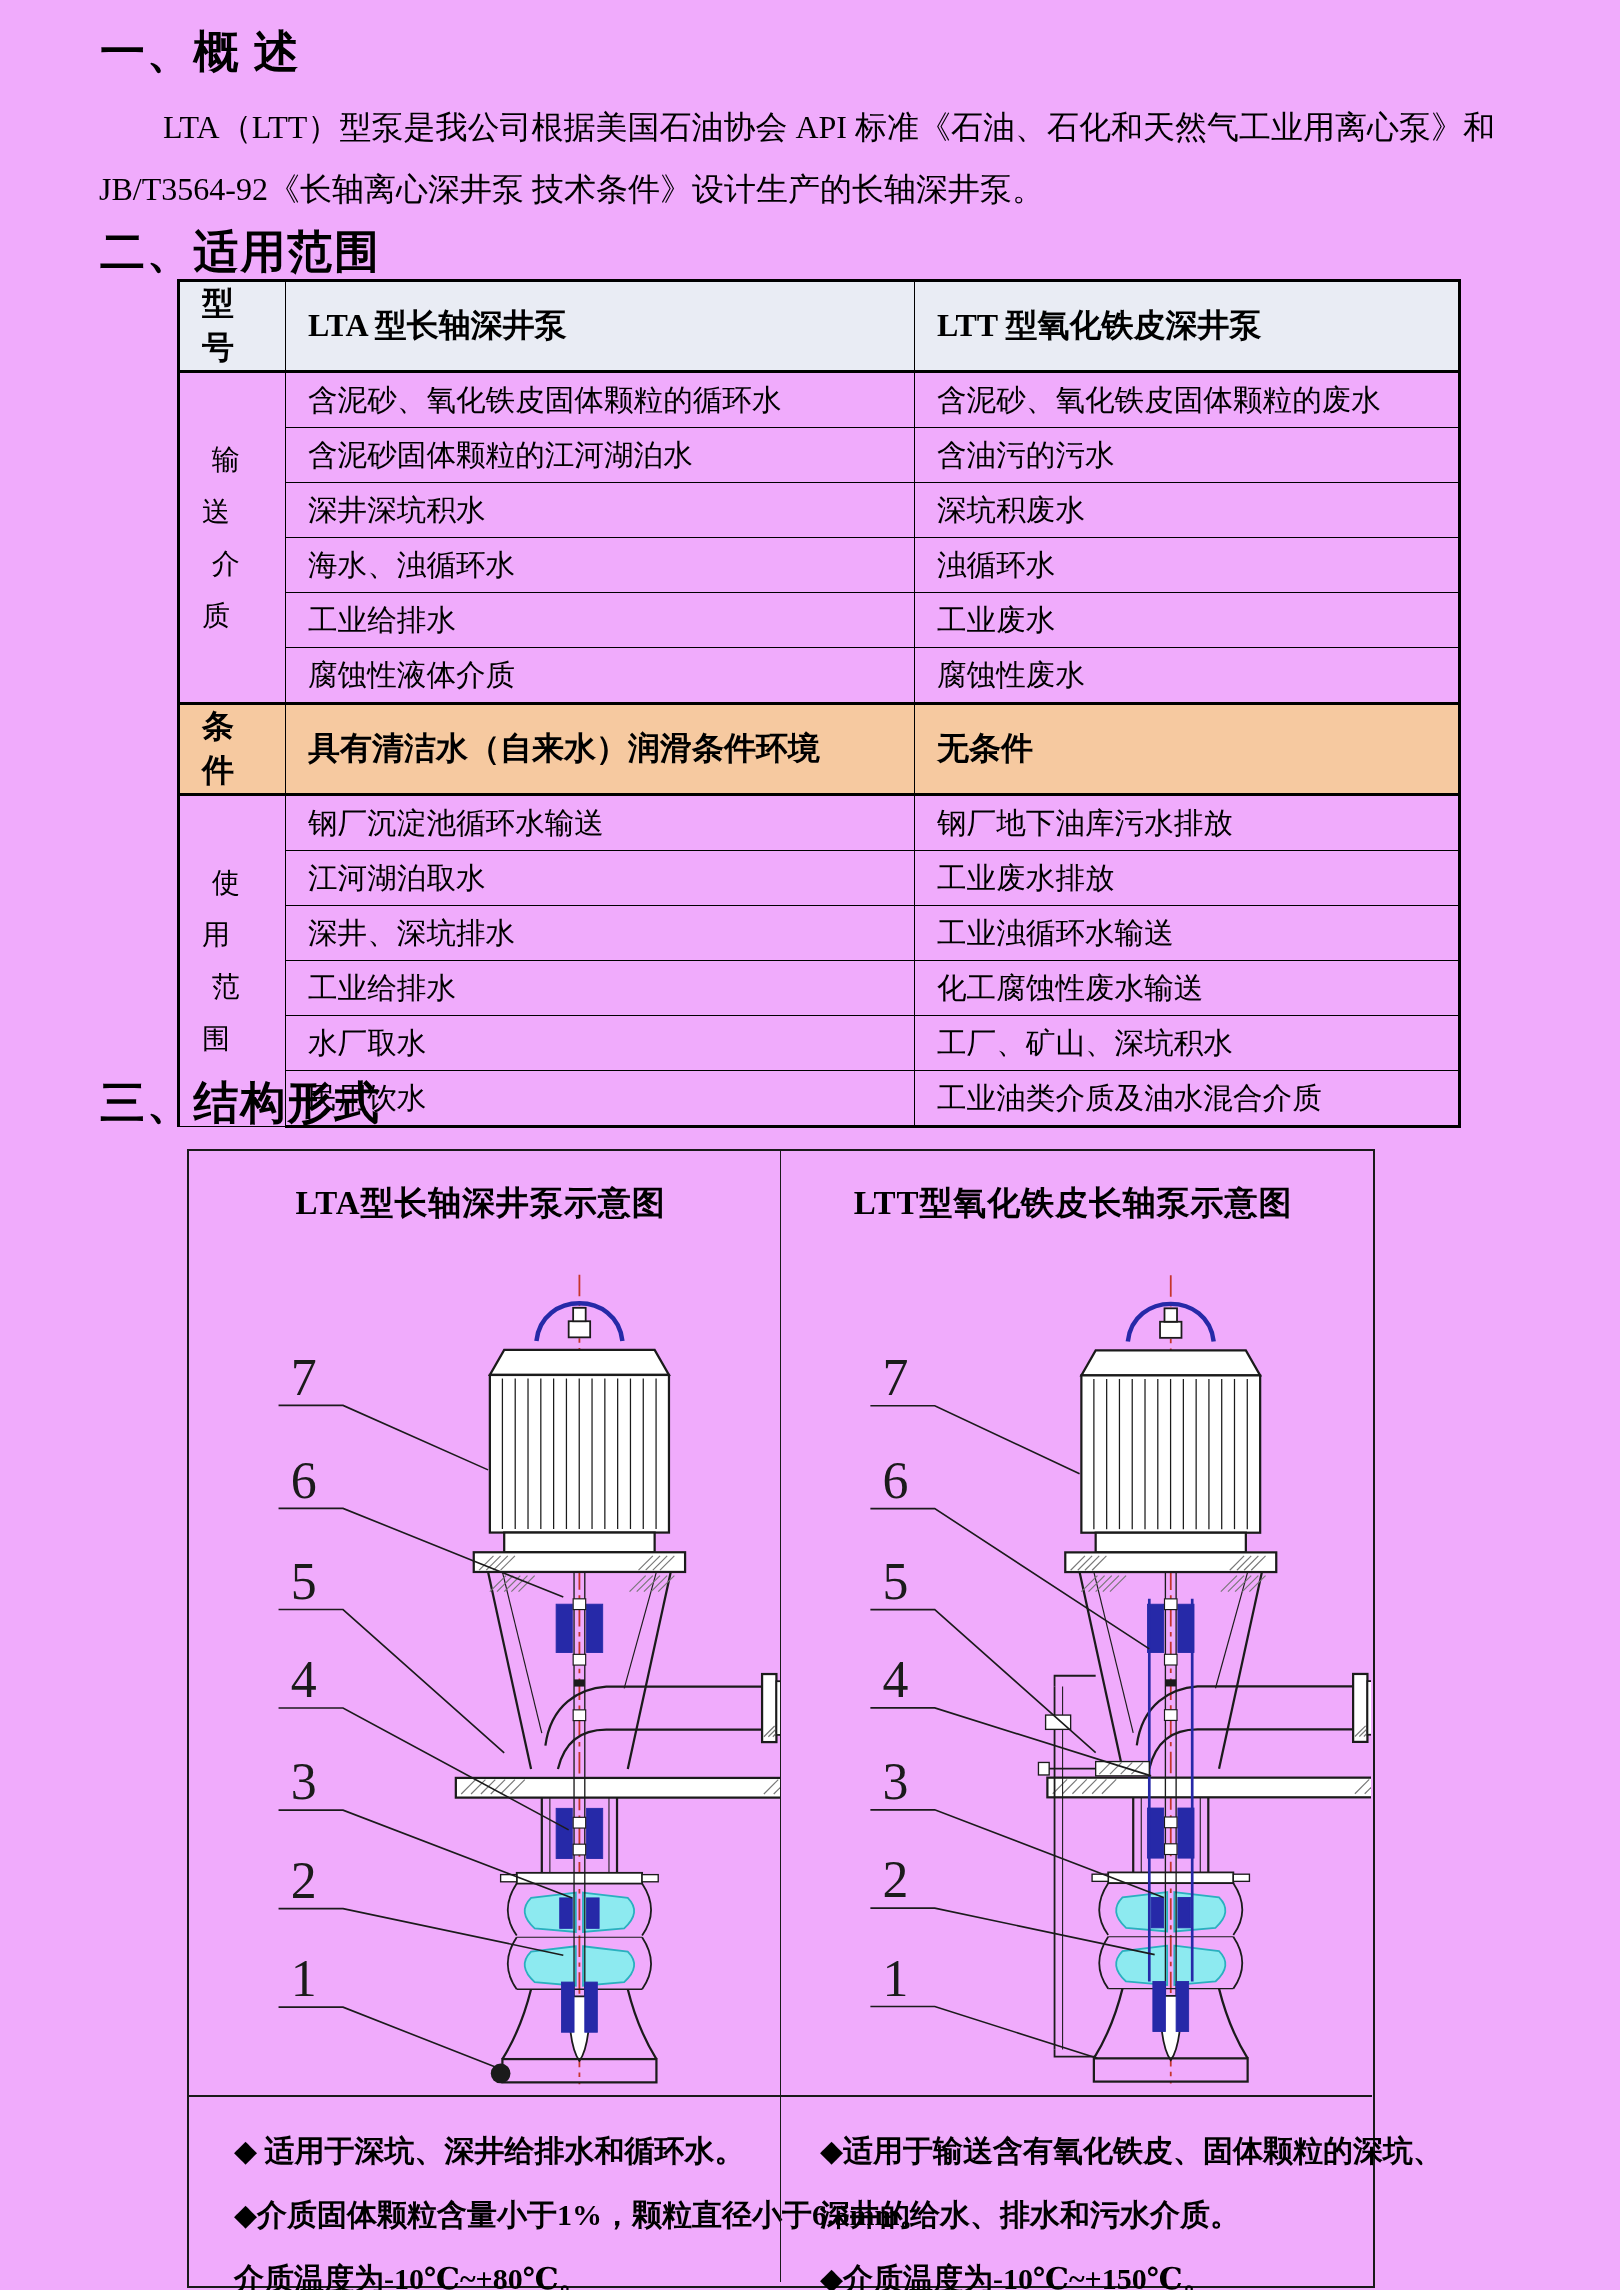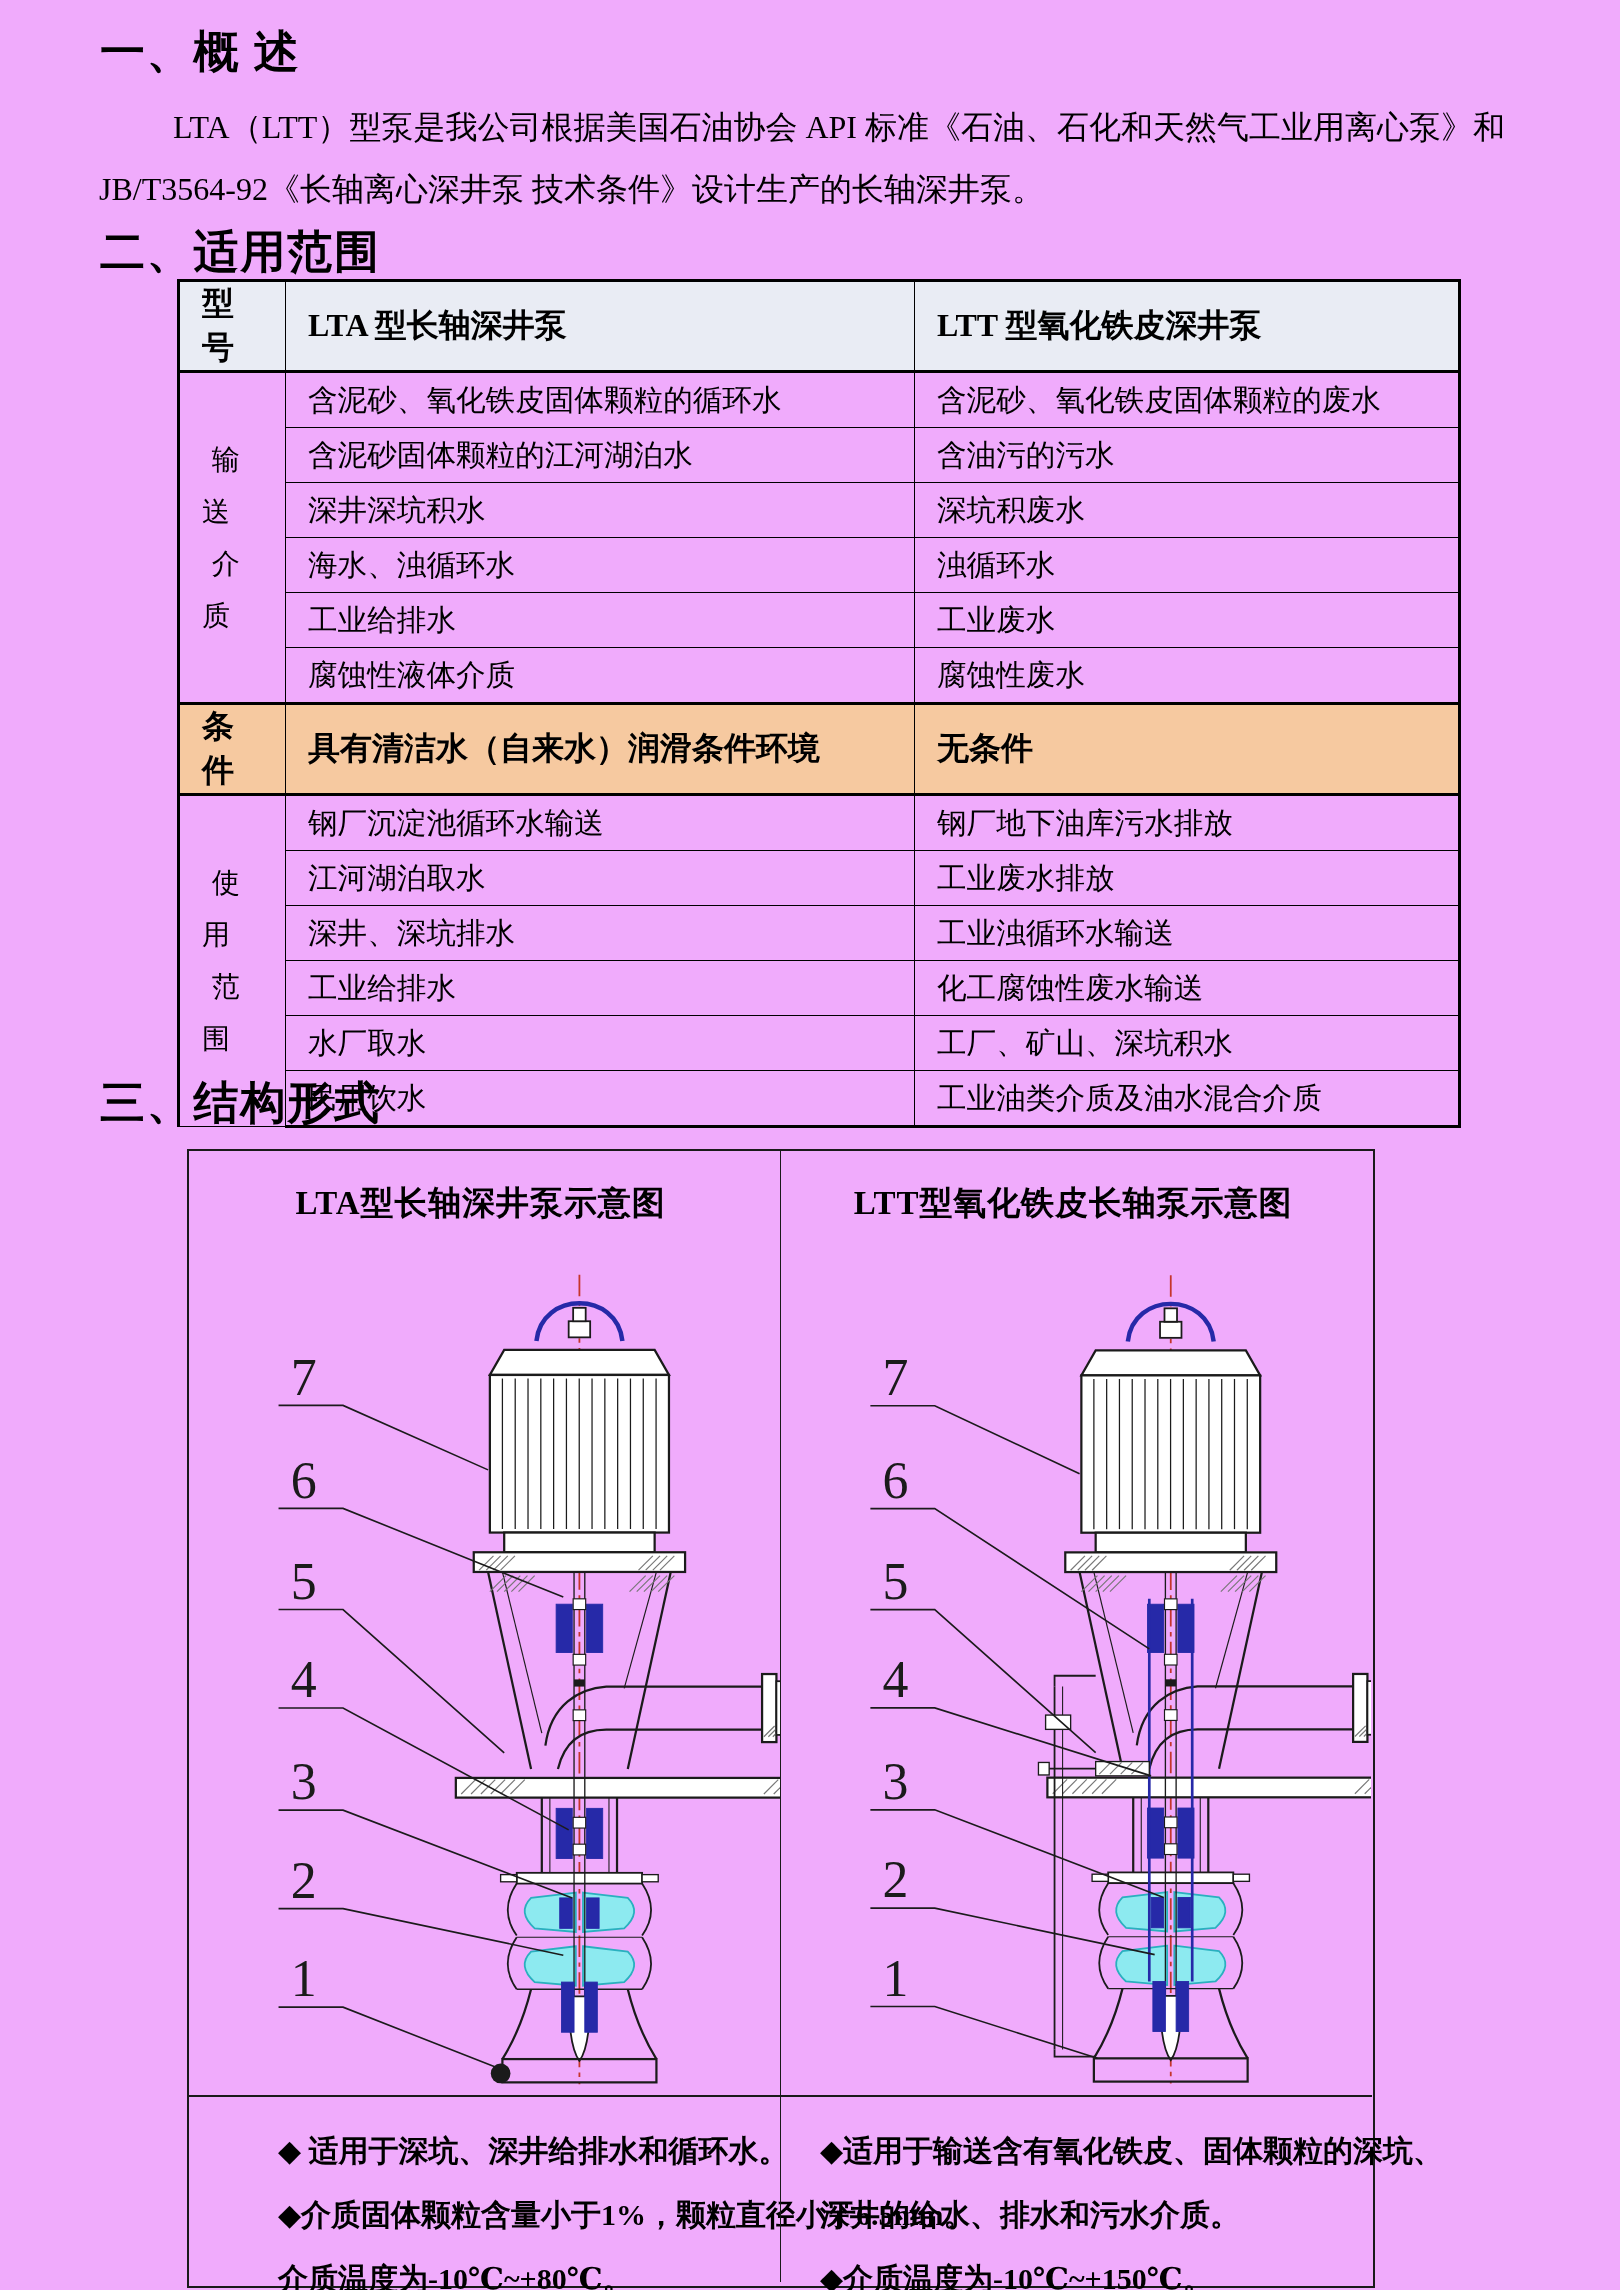--- a/index.html
+++ b/index.html
@@ -36,21 +36,21 @@
   .caption div{position:relative;line-height:64px;padding-right:7.2px;white-space:nowrap;}
   .caption.left div{padding-left:45px;}
   .caption.right div{padding-left:39px;}
 </style>
 </head>
 <body>
 
 <div class="page">
 
   <div class="abs h1" style="left:100px;top:21.5px;">一、概 述</div>
-  <div class="abs para" style="left:163px;top:106px;margin-left:10px;">LTA（LTT）型泵是我公司根据美国石油协会 API 标准《石油、石化和天然气工业用离心泵》和</div>
+  <div class="abs para" style="left:163px;top:106px;">LTA（LTT）型泵是我公司根据美国石油协会 API 标准《石油、石化和天然气工业用离心泵》和</div>
   <div class="abs para" style="left:99px;top:168px;">JB/T3564-92《长轴离心深井泵 技术条件》设计生产的长轴深井泵。</div>
 
   <div class="abs h1" style="left:100px;top:222px;">二、适用范围</div>
 
   <table class="scope-table">
     <colgroup>
         <col style="width:107px">
         <col style="width:629px">
         <col style="width:545px">
       </colgroup>
@@ -380,21 +380,21 @@
               <text x="128" y="724" fill="#1b1b1b" font-size="58" text-anchor="middle" font-family="&quot;Liberation Serif&quot;,&quot;DejaVu Serif&quot;,serif">3</text>
               <polyline points="100,736 172,736 428,834" fill="none" stroke="#1b1b1b" stroke-width="1.8"></polyline>
               <text x="128" y="834" fill="#1b1b1b" font-size="58" text-anchor="middle" font-family="&quot;Liberation Serif&quot;,&quot;DejaVu Serif&quot;,serif">2</text>
               <polyline points="100,846 172,846 418,898" fill="none" stroke="#1b1b1b" stroke-width="1.8"></polyline>
               <text x="128" y="944" fill="#1b1b1b" font-size="58" text-anchor="middle" font-family="&quot;Liberation Serif&quot;,&quot;DejaVu Serif&quot;,serif">1</text>
               <polyline points="100,956 172,956 354,1014" fill="none" stroke="#1b1b1b" stroke-width="1.8"></polyline>
             </g>
           </svg>
         <div class="panel-title">LTT型氧化铁皮长轴泵示意图</div>
       </div>
-      <div class="caption left" style="left:0;padding-top:21.5px;padding-left:44px;">
+      <div class="caption left" style="left:0;padding-top:21.5px;">
         <div>◆ 适用于深坑、深井给排水和循环水。</div>
         <div>◆介质固体颗粒含量小于1%，颗粒直径小于6.5mm。</div>
         <div>介质温度为-10℃~+80℃。</div>
       </div>
       <div class="caption right" style="padding-top:21.5px;">
         <div>◆适用于输送含有氧化铁皮、固体颗粒的深坑、</div>
         <div>深井的给水、排水和污水介质。</div>
         <div>◆介质温度为-10℃~+150℃。</div>
       </div>
     </div>

